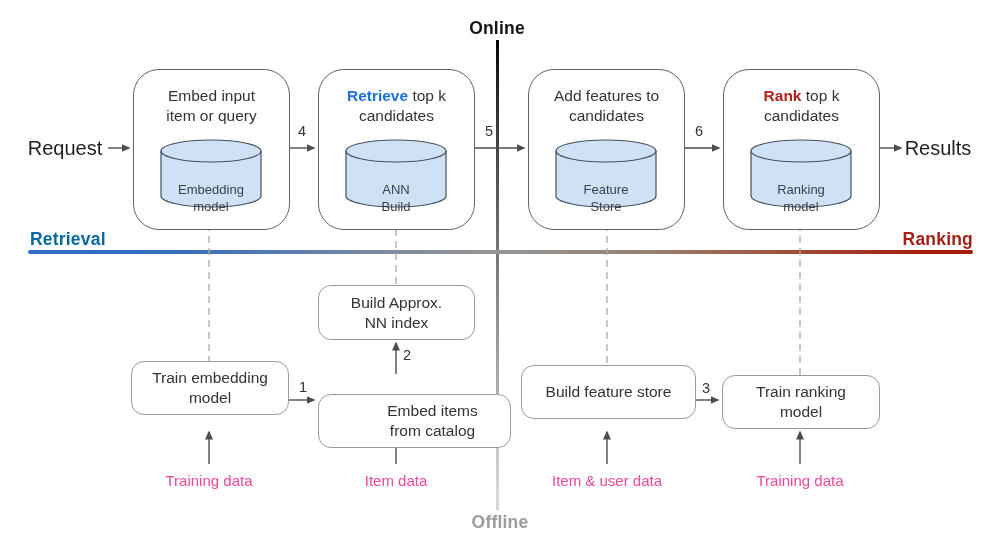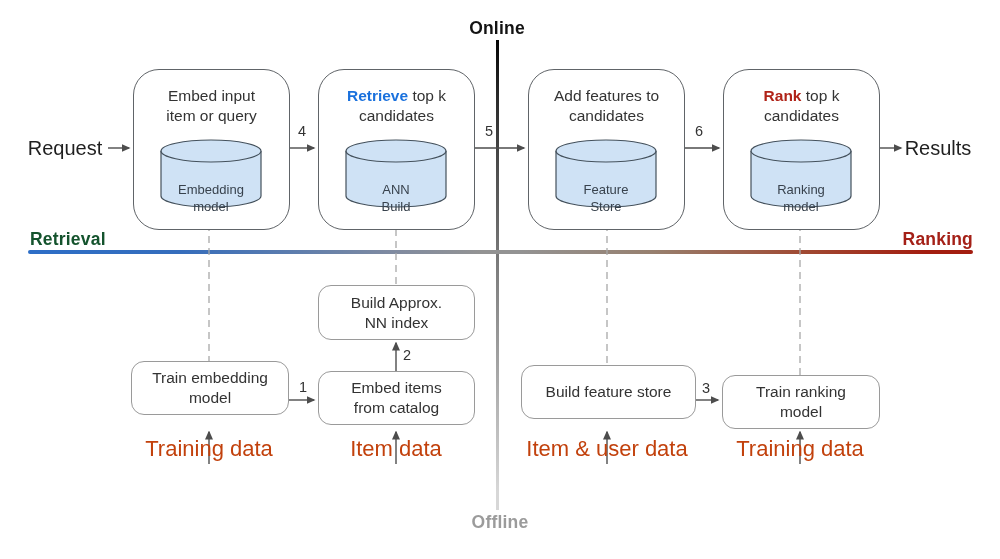--- a/index.html
+++ b/index.html
@@ -11,42 +11,42 @@
   #connectors{position:absolute;left:0;top:0;width:1000px;height:559px;}
   
   .v-divider{position:absolute;left:496px;top:40px;width:3px;height:470px;
     background:linear-gradient(180deg,#050505 0%,#2a2a2a 12%,#787878 46%,#a9a9a9 72%,#d7d7d7 96%);}
   .h-divider{position:absolute;left:28px;top:250px;width:945px;height:4px;border-radius:2px;
     background:linear-gradient(90deg,#2d6ec7 0%,#356dbc 16%,#7e8aa1 38%,#939393 48%,#939393 52%,#97806f 66%,#a04a33 82%,#a31d10 95%);}
   
   .zone-label{position:absolute;font-weight:bold;font-size:17.5px;letter-spacing:.2px;}
   .online{left:497px;top:18px;transform:translateX(-50%);color:#131313;}
   .offline{left:500px;top:512px;transform:translateX(-50%);color:#9b9b9b;}
-  .retrieval{left:30px;top:229px;color:#14532d;}
+  .retrieval{left:30px;top:229px;color:#0369a1;}
   .ranking{right:27px;top:229px;color:#a42017;}
   
   .stage{position:absolute;top:69px;width:155px;height:159px;background:#fff;
     border:1.2px solid #606468;border-radius:26px;}
   .stage-title{position:absolute;left:0;top:16px;width:100%;text-align:center;
     font-size:15.5px;line-height:20px;color:#333;}
   .accent-blue{font-weight:bold;color:#1a71dd;}
   .accent-red{font-weight:bold;color:#b02318;}
   .cyl{position:absolute;left:25px;top:68px;}
   .cyl-label{position:absolute;left:25px;top:93px;width:104px;text-align:center;
     font-size:13px;line-height:17px;color:#38424d;margin-top:18px;}
   
   .sbox{position:absolute;background:#fff;border:1.1px solid #9a9a9a;border-radius:13px;
     display:flex;flex-direction:column;justify-content:center;align-items:center;
     font-size:15.5px;line-height:20px;color:#333;text-align:center;}
   
   .end-label{position:absolute;font-size:20px;color:#1f1f1f;transform:translate(-50%,-50%);white-space:nowrap;}
   
   .num{position:absolute;font-size:14.5px;color:#333;transform:translate(-50%,-50%);}
   
-  .data-label{position:absolute;top:449px;font-size:22px;color:#c2410c;transform:translate(-50%,-50%);white-space:nowrap;}
+  .data-label{position:absolute;top:480px;font-size:15px;color:#ec4899;transform:translate(-50%,-50%);white-space:nowrap;}
 </style>
 </head>
 <body>
 
 <div class="canvas">
 
   <div class="v-divider"></div>
   <div class="h-divider"></div>
 
   <svg id="connectors" width="1000" height="559" viewBox="0 0 1000 559">
@@ -149,21 +149,21 @@
   </div>
 
   <div class="sbox" style="left:318px;top:285px;width:155px;height:53px;">
     <div>Build Approx.</div>
     <div>NN index</div>
   </div>
   <div class="sbox" style="left:131px;top:361px;width:156px;height:52px;">
     <div>Train embedding</div>
     <div>model</div>
   </div>
-  <div class="sbox" style="left:318px;top:371px;width:155px;height:52px;">
+  <div class="sbox" style="left:318px;top:394px;width:155px;height:52px;padding-left:36px;">
     <div>Embed items</div>
     <div>from catalog</div>
   </div>
   <div class="sbox" style="left:521px;top:365px;width:173px;height:52px;">
     <div>Build feature store</div>
   </div>
   <div class="sbox" style="left:722px;top:375px;width:156px;height:52px;">
     <div>Train ranking</div>
     <div>model</div>
   </div>

